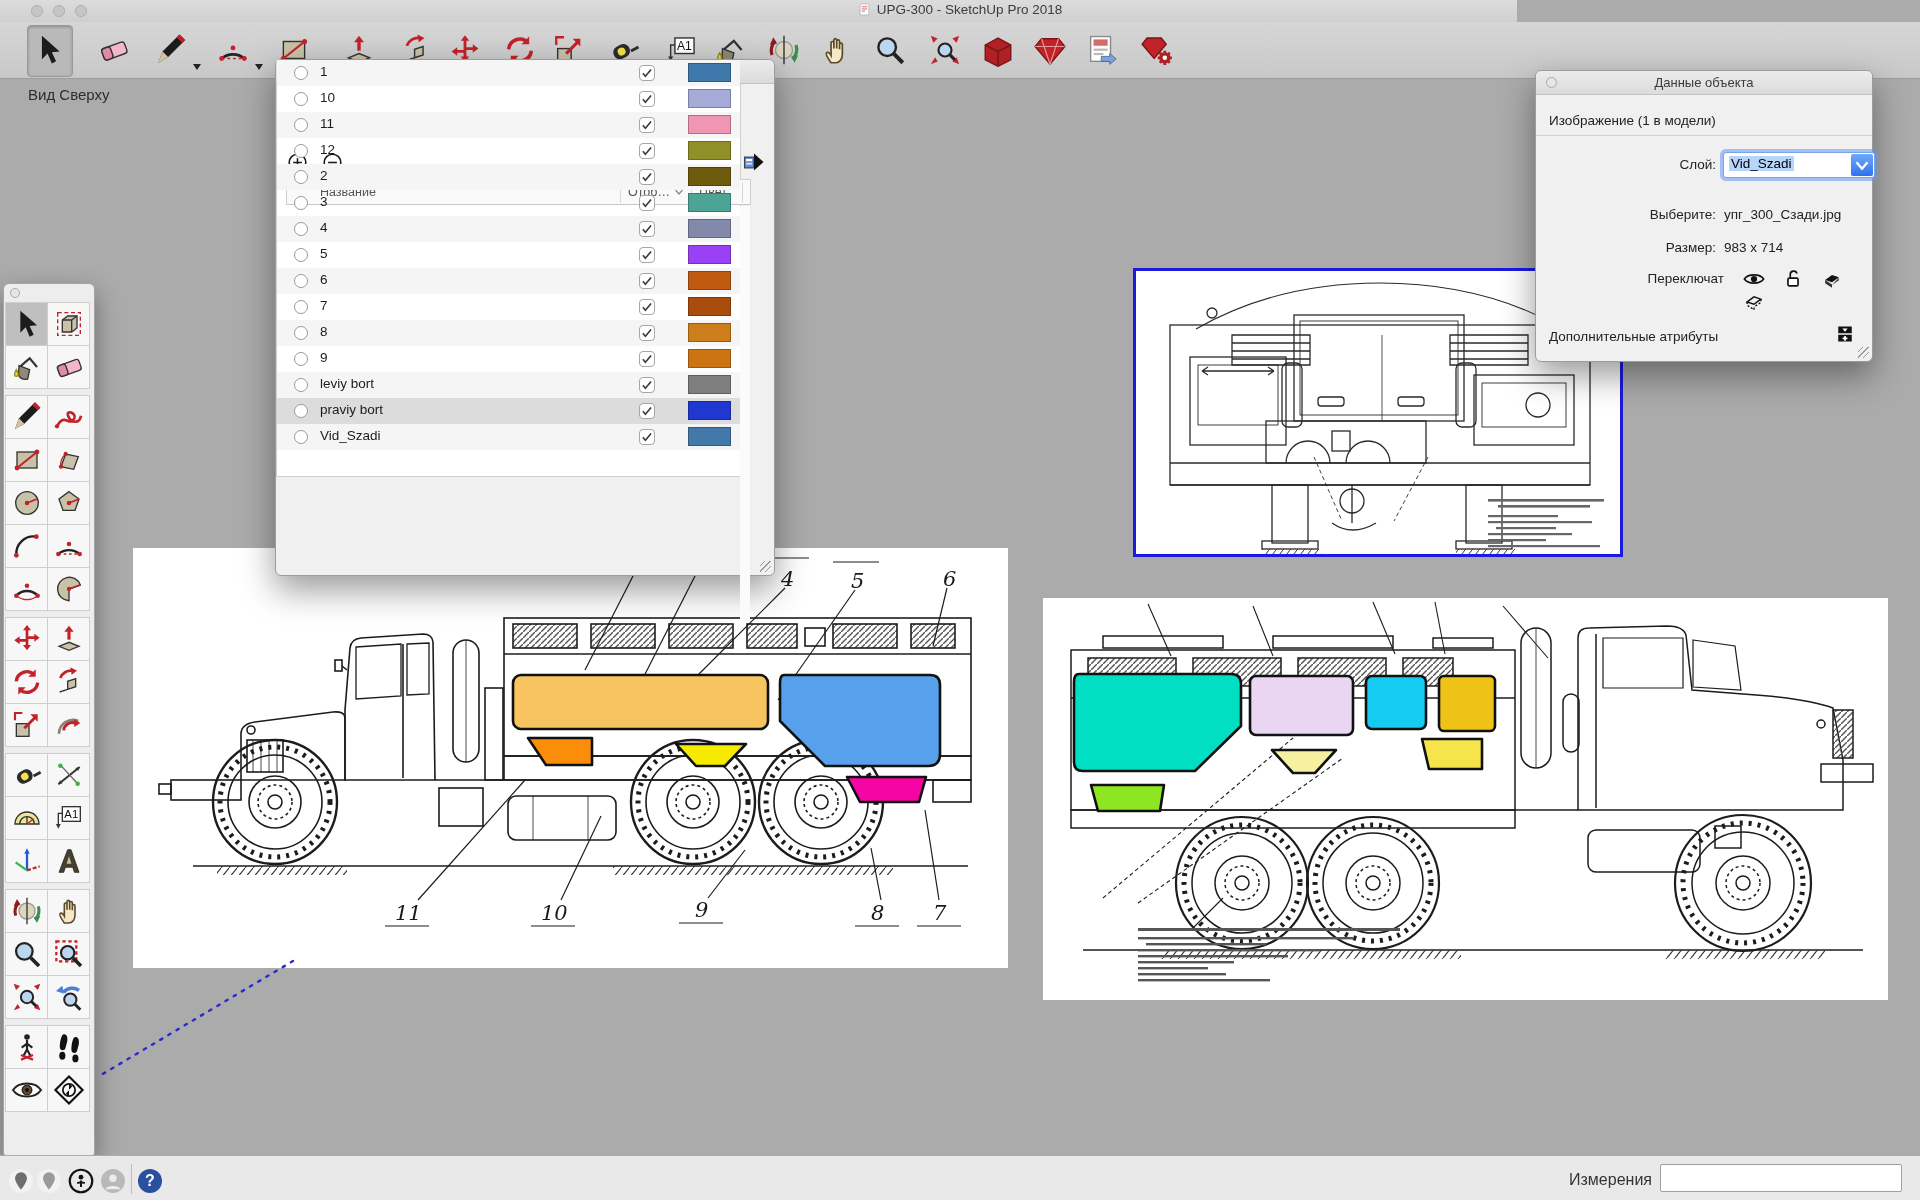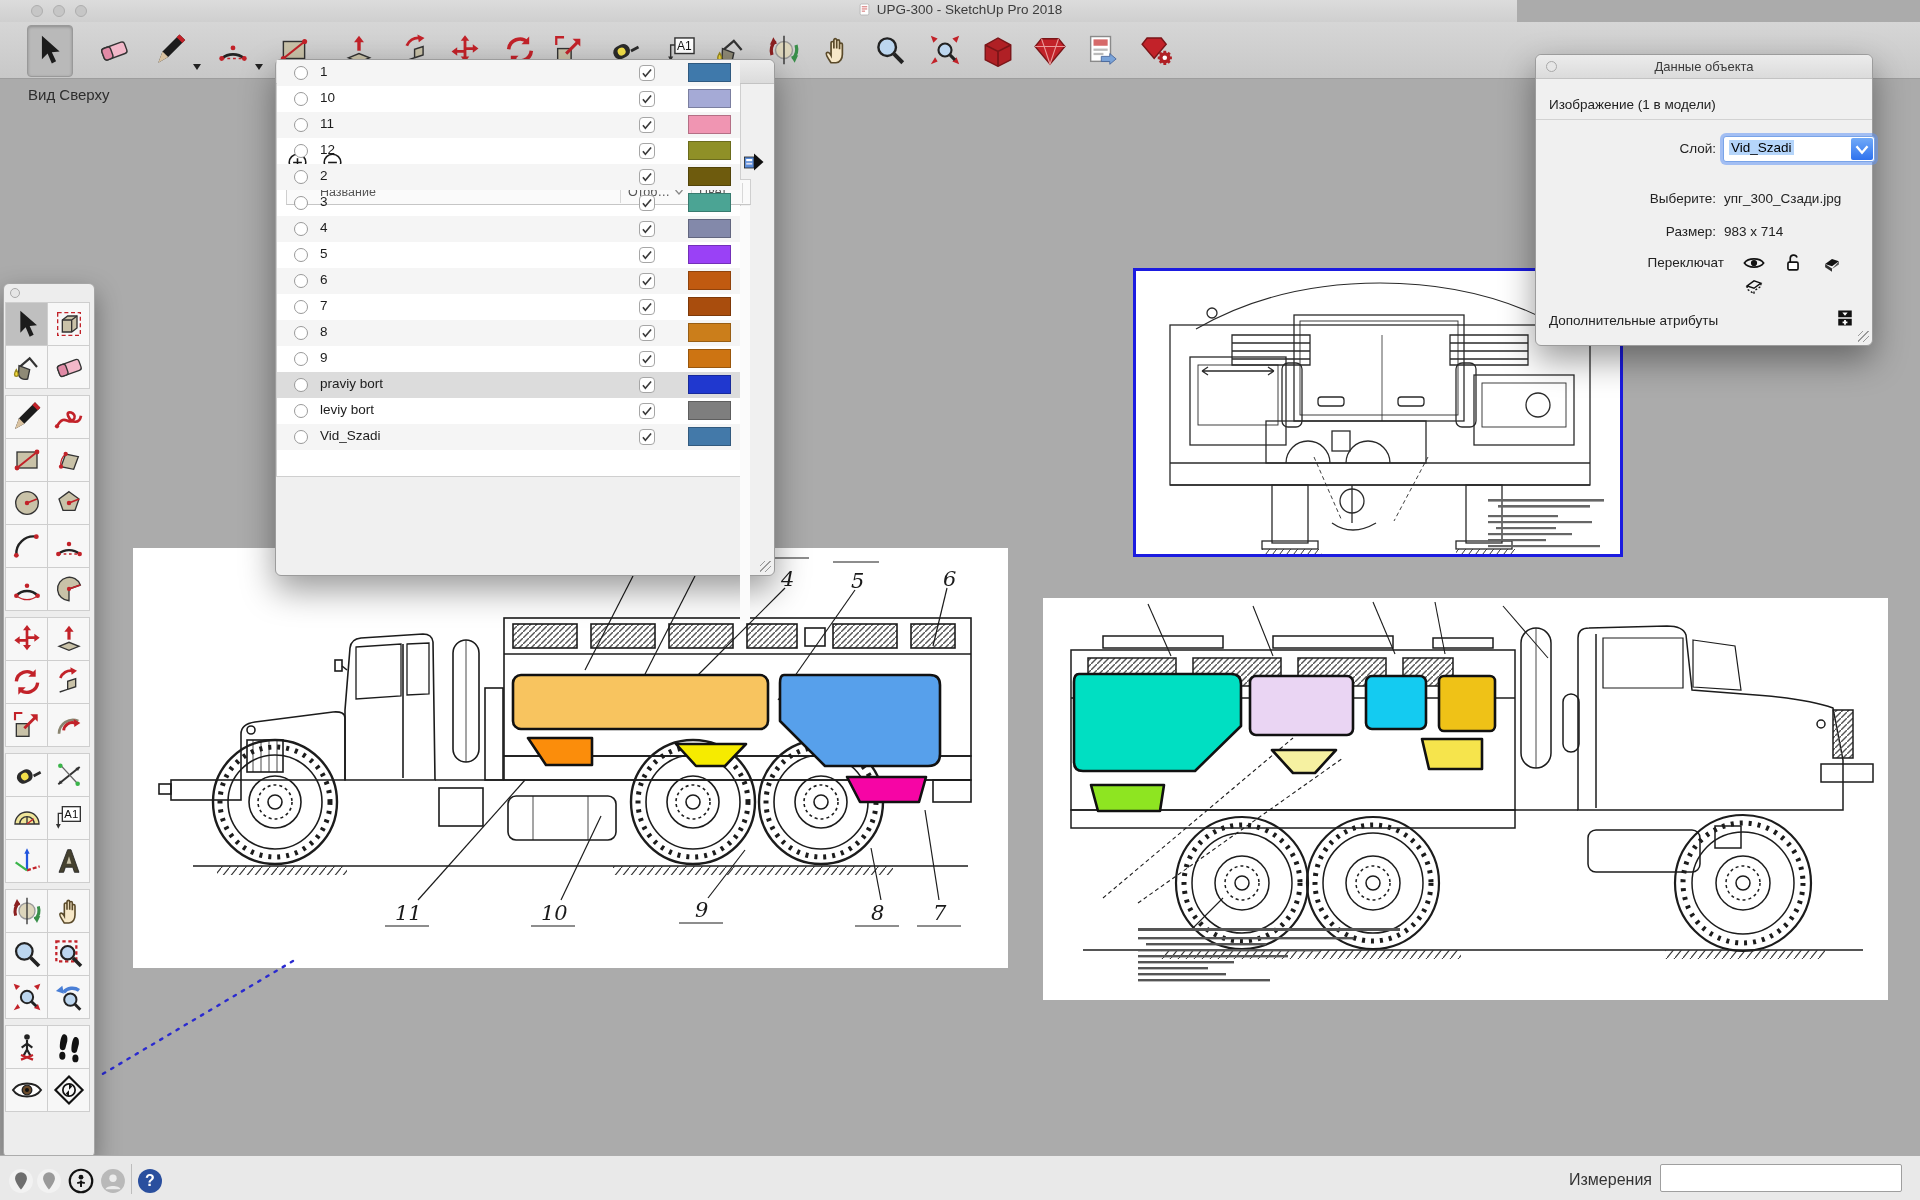--- a/index.html
+++ b/index.html
@@ -33,21 +33,21 @@
   .lrow:nth-child(odd){background:#f5f5f5;}
   .lrow.sel{background:#dcdcdc;}
   .radio{position:absolute;left:17px;top:6px;width:14px;height:14px;border-radius:50%;border:1.5px solid #9a9a9a;background:#fff;box-sizing:border-box;}
   .radio .dot{position:absolute;left:3px;top:3px;width:5px;height:5px;border-radius:50%;background:#3a3a3a;}
   .lname{position:absolute;left:43px;top:4px;}
   .chk{position:absolute;left:362px;top:5px;width:16px;height:16px;border:1.5px solid #a6a6a6;border-radius:4px;background:#fff;box-sizing:border-box;}
   .chk svg{width:100%;height:100%;}
   .swatch{position:absolute;left:411px;top:3px;width:43px;height:19px;border:1px solid rgba(0,0,0,.25);box-sizing:border-box;}
   #lyrgutter{left:464px;top:146px;width:10px;height:415px;background:#fbfbfb;}
   
-  #entity{left:1535px;top:54px;width:338px;height:292px;}
+  #entity{left:1535px;top:70px;width:338px;height:292px;}
   .elabel{font-size:13.5px;color:#222;}
   .erow{position:absolute;left:0;width:100%;}
   #layerfield{left:187px;top:-5px;width:152px;height:26px;background:#fff;border:1px solid #7aa4e8;border-radius:3px;box-shadow:0 0 0 3px rgba(98,150,246,.55);box-sizing:border-box;}
   #layerfield .seltext{position:absolute;left:5px;top:3px;font-size:13.5px;background:#b5d5fa;padding:0 2px;}
   #ddbtn{position:absolute;right:1px;top:1px;width:22px;height:22px;background:linear-gradient(#71aaf8,#2f72ee);border-radius:2px;}
   #ddbtn svg{width:100%;height:100%;}
   .togicon{display:inline-block;width:26px;height:22px;vertical-align:middle;margin-left:13px;}
   .togicon svg{width:100%;height:100%;}
   
   #palette{left:3px;top:283px;width:92px;height:875px;background:#ededed;border:1px solid #a5a5a5;border-radius:6px;box-shadow:0 10px 26px rgba(0,0,0,.38);box-sizing:border-box;}
@@ -914,35 +914,35 @@
           <span class="swatch" style="background: rgb(203, 126, 27);"></span>
         </div>
         <div class="lrow">
           <span class="radio"></span>
           <span class="lname">9</span>
           <span class="chk"><svg viewBox="0 0 24 24">
               <path d="M5 12.5l4.2 5L19 6" fill="none" stroke="#3a3a3a" stroke-width="2.8"></path>
             </svg></span>
           <span class="swatch" style="background: rgb(205, 116, 18);"></span>
         </div>
+        <div class="lrow">
+          <span class="radio"></span>
+          <span class="lname">leviy bort</span>
+          <span class="chk"><svg viewBox="0 0 24 24">
+              <path d="M5 12.5l4.2 5L19 6" fill="none" stroke="#3a3a3a" stroke-width="2.8"></path>
+            </svg></span>
+          <span class="swatch" style="background: rgb(126, 126, 126);"></span>
+        </div>
         <div class="lrow sel">
           <span class="radio"></span>
           <span class="lname">praviy bort</span>
           <span class="chk"><svg viewBox="0 0 24 24">
               <path d="M5 12.5l4.2 5L19 6" fill="none" stroke="#3a3a3a" stroke-width="2.8"></path>
             </svg></span>
           <span class="swatch" style="background: rgb(32, 56, 207);"></span>
-        </div>
-        <div class="lrow">
-          <span class="radio"></span>
-          <span class="lname">leviy bort</span>
-          <span class="chk"><svg viewBox="0 0 24 24">
-              <path d="M5 12.5l4.2 5L19 6" fill="none" stroke="#3a3a3a" stroke-width="2.8"></path>
-            </svg></span>
-          <span class="swatch" style="background: rgb(126, 126, 126);"></span>
         </div>
         <div class="lrow">
           <span class="radio"></span>
           <span class="lname">Vid_Szadi</span>
           <span class="chk"><svg viewBox="0 0 24 24">
               <path d="M5 12.5l4.2 5L19 6" fill="none" stroke="#3a3a3a" stroke-width="2.8"></path>
             </svg></span>
           <span class="swatch" style="background: rgb(67, 121, 169);"></span>
         </div>
       </div>

